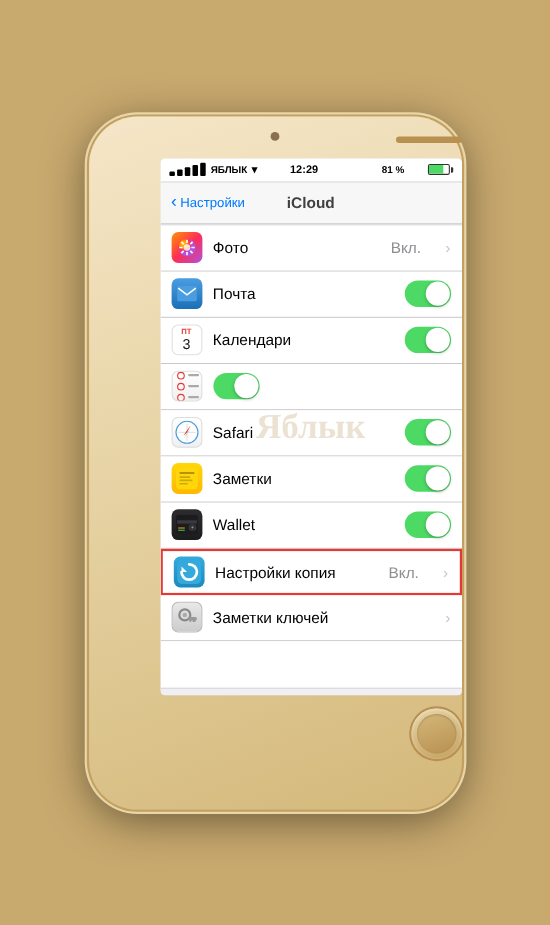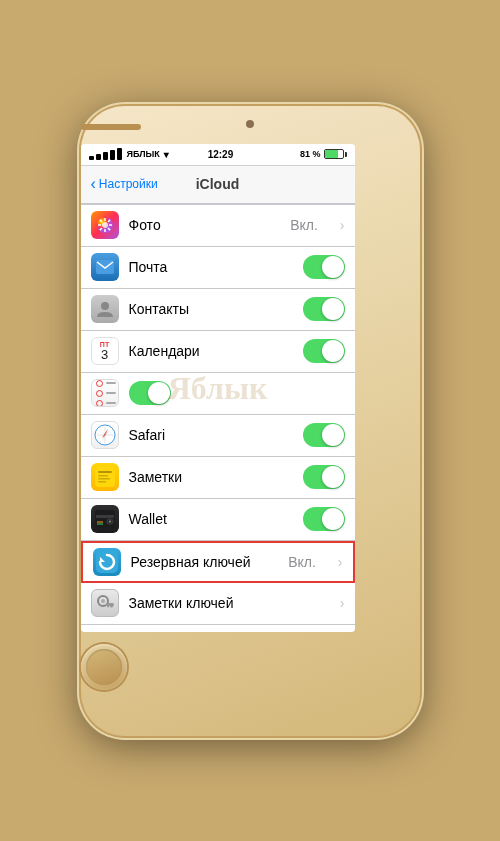--- a/index.html
+++ b/index.html
@@ -14,21 +14,21 @@
 
     .phone-outer {
       width: 339px;
       height: 630px;
       background: linear-gradient(160deg, #f5e6c8 0%, #e8d5a8 40%, #d4b87a 100%);
       border-radius: 44px;
       position: relative;
       box-shadow: 0 0 0 2px #c4a060, 0 0 0 4px #e8d5a8, 0 8px 40px rgba(0,0,0,0.5);
       display: flex;
       flex-direction: column;
-      align-items: flex-start;
+      align-items: flex-end;
     }
 
     
     .phone-speaker {
       width: 60px;
       height: 6px;
       background: #b89050;
       border-radius: 3px;
       margin-top: 18px;
       margin-bottom: 6px;
@@ -100,21 +100,21 @@
     }
 
     .status-center {
       font-size: 10px;
       font-weight: 600;
     }
 
     .status-right {
       display: flex;
       align-items: center;
-      gap: 3px;
+      gap: 21px;
       font-size: 9px;
       margin-left: 28px;
     }
 
     .battery-icon {
       display: inline-flex;
       align-items: center;
       gap: 1px;
     }
 
@@ -464,32 +464,20 @@
                 <rect width="18" height="14" rx="2" fill="#4a9de0"></rect>
                 <polyline points="1,2 9,8 17,2" fill="none" stroke="white" stroke-width="1.5"></polyline>
               </svg>
             </div>
             <span class="row-label">Почта</span>
             <div class="toggle on">
               <div class="toggle-knob"></div>
             </div>
           </div>
 
-          <div class="settings-row">
-            <div class="row-icon" style="background:linear-gradient(180deg,#ccc,#aaa)">
-              <svg width="20" height="20" viewBox="0 0 20 20">
-                <circle cx="10" cy="7" r="4" fill="#888"></circle>
-                <path d="M2 18 Q2 13 10 13 Q18 13 18 18" fill="#888"></path>
-              </svg>
-            </div>
-            <span class="row-label">Контакты</span>
-            <div class="toggle on">
-              <div class="toggle-knob"></div>
-            </div>
-          </div>
 
           <div class="settings-row">
             <div class="row-icon icon-calendar" style="display:flex;flex-direction:column;align-items:center;justify-content:center;background:#fff;border:1px solid #e0e0e0;">
               <div class="cal-top">ПТ</div>
               <div class="cal-num">3</div>
             </div>
             <span class="row-label">Календари</span>
             <div class="toggle on">
               <div class="toggle-knob"></div>
             </div>
@@ -570,21 +558,21 @@
           </div>
 
           <div class="settings-row highlighted-row" style="border: 2.5px solid #e53935;">
             <div class="row-icon icon-backup">
               <svg width="22" height="22" viewBox="0 0 22 22">
                 <rect width="22" height="22" rx="5" fill="#34aadc"></rect>
                 <path d="M11 4 A7 7 0 1 1 4 11" fill="none" stroke="white" stroke-width="2.5" stroke-linecap="round"></path>
                 <polygon points="4,6 4,11 9,11" fill="white"></polygon>
               </svg>
             </div>
-            <span class="row-label">Резервная ключей</span>
+            <span class="row-label">Настройки копия</span>
             <span class="row-value">Вкл.</span>
             <span class="row-chevron">›</span>
           </div>
 
           <div class="settings-row">
             <div class="row-icon" style="background:linear-gradient(180deg,#e8e8e8,#cccccc);border:1px solid #bbb;">
               <svg width="20" height="20" viewBox="0 0 20 20">
                 <circle cx="8" cy="8" r="5" fill="none" stroke="#888" stroke-width="2"></circle>
                 <circle cx="8" cy="8" r="2" fill="#aaa"></circle>
                 <rect x="11" y="10" width="8" height="3" rx="1.5" fill="#999"></rect>

